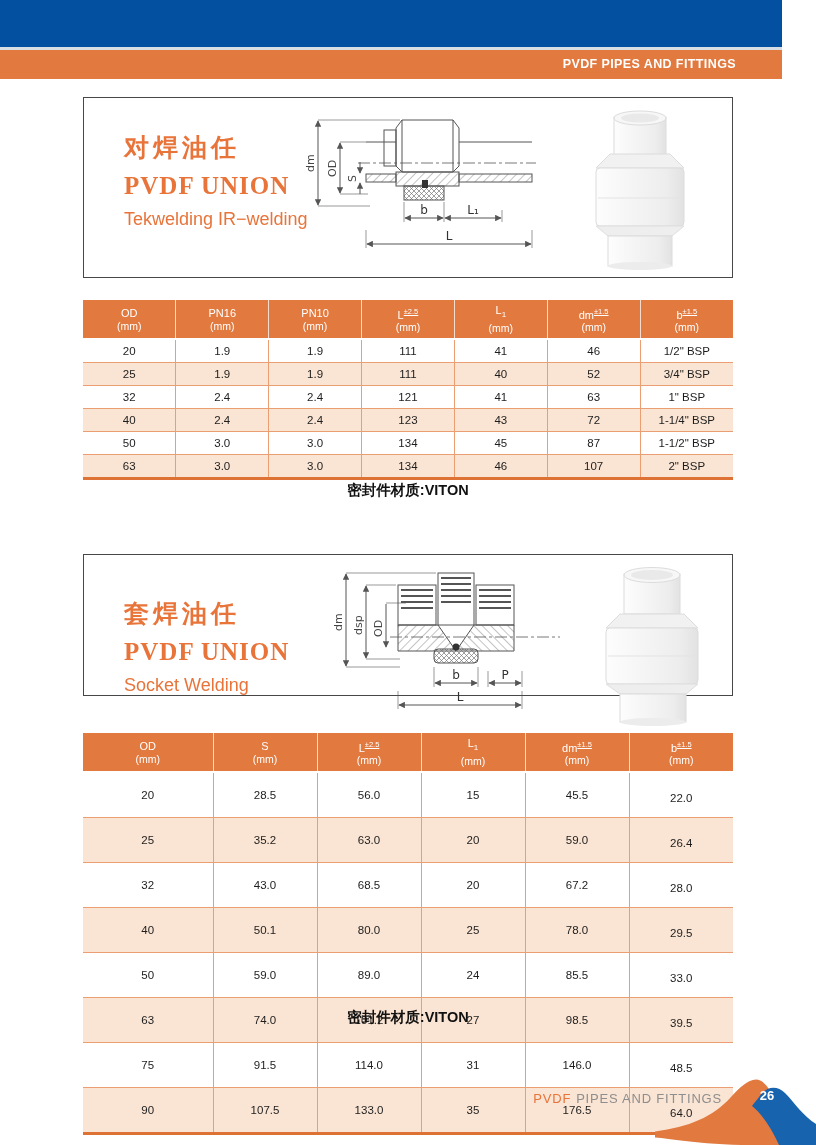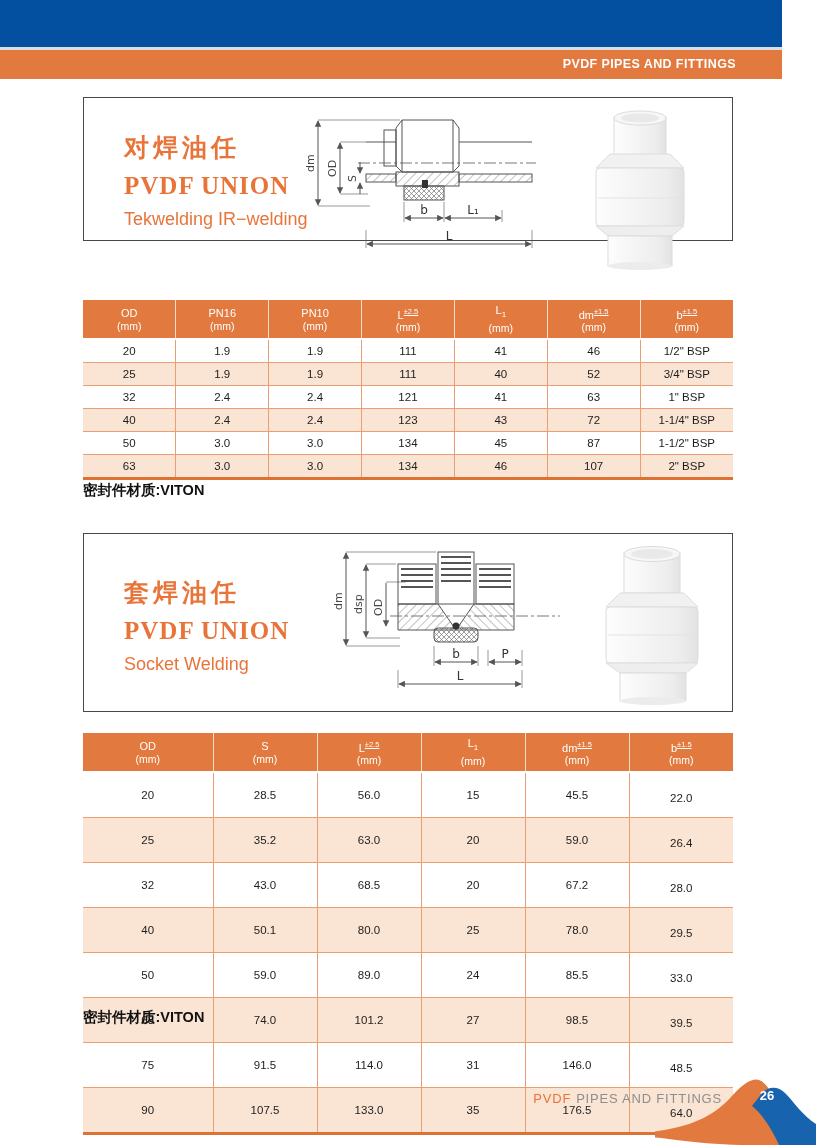--- a/index.html
+++ b/index.html
@@ -10,22 +10,22 @@
   
   .banner-blue{position:absolute;left:0;top:0;width:782px;height:47px;background:#0450A0;}
   .banner-gap{position:absolute;left:0;top:47px;width:782px;height:3px;background:#d9dde4;}
   .banner-orange{
     position:absolute;left:0;top:50px;width:782px;height:29px;background:#E2793E;
     color:#fff;font-weight:bold;font-size:12.5px;letter-spacing:.4px;
     text-align:right;line-height:29px;padding-right:46px;box-sizing:border-box;
   }
   
   .product-box{position:absolute;left:83px;width:650px;border:1.6px solid #474747;box-sizing:border-box;background:#fff;}
-  #box1{top:97px;height:144px;}
-  #box2{top:533px;height:179px;}
+  #box1{top:97px;height:181px;}
+  #box2{top:554px;height:142px;}
   .titles{position:absolute;left:40px;top:33px;}
   #box2 .titles{top:42px;}
   .title-cn{font-size:25px;font-weight:bold;color:#E8743A;letter-spacing:4px;}
   .title-en{font-family:"Liberation Serif",serif;font-size:25px;font-weight:bold;color:#E8743A;margin-top:8px;letter-spacing:1px;}
   .subtitle{font-family:Liberation Sans, sans-serif;font-size:18px;color:#E8743A;margin-top:9px;}
   .diagram{position:absolute;}
   #box1 .diagram{left:220px;top:8px;}
   #box2 .diagram{left:250px;top:8px;}
   .photo{position:absolute;}
   #box1 .photo{left:480px;top:6px;}
@@ -53,21 +53,21 @@
     border-top:1px solid #EC9E73;border-left:1px solid #EC9E73;padding:0;vertical-align:middle;
   }
   .spec-table td:first-child{border-left:none;}
   .spec-table tbody tr:first-child td{border-top:none;}
   .spec-table tbody tr:nth-child(even) td{background:#FAE4D3;}
   #table1 td{height:22px;}
   #table2 td{height:25px;}
   #table2 td:last-child{vertical-align:top;padding-top:19px;}
   #table2 col.c-first{width:130px;}
   
-  .seal-note{position:absolute;left:83px;width:650px;text-align:left;font-size:14.5px;color:#111;font-weight:600;}
+  .seal-note{position:absolute;left:83px;width:650px;text-align:center;font-size:14.5px;color:#111;font-weight:600;}
   #note1{top:481px;}
   #note2{top:1008px;}
   
   .footer-line{position:absolute;top:1091px;left:0;width:722px;text-align:right;font-size:13px;letter-spacing:.8px;color:#8E8E8E;}
   .footer-line .accent{color:#E8743A;}
   .footer-line .rest{margin-left:5px;margin-top:8px;}
   .swoosh{position:absolute;left:655px;top:1075px;}
 </style>
 </head>
 <body>

